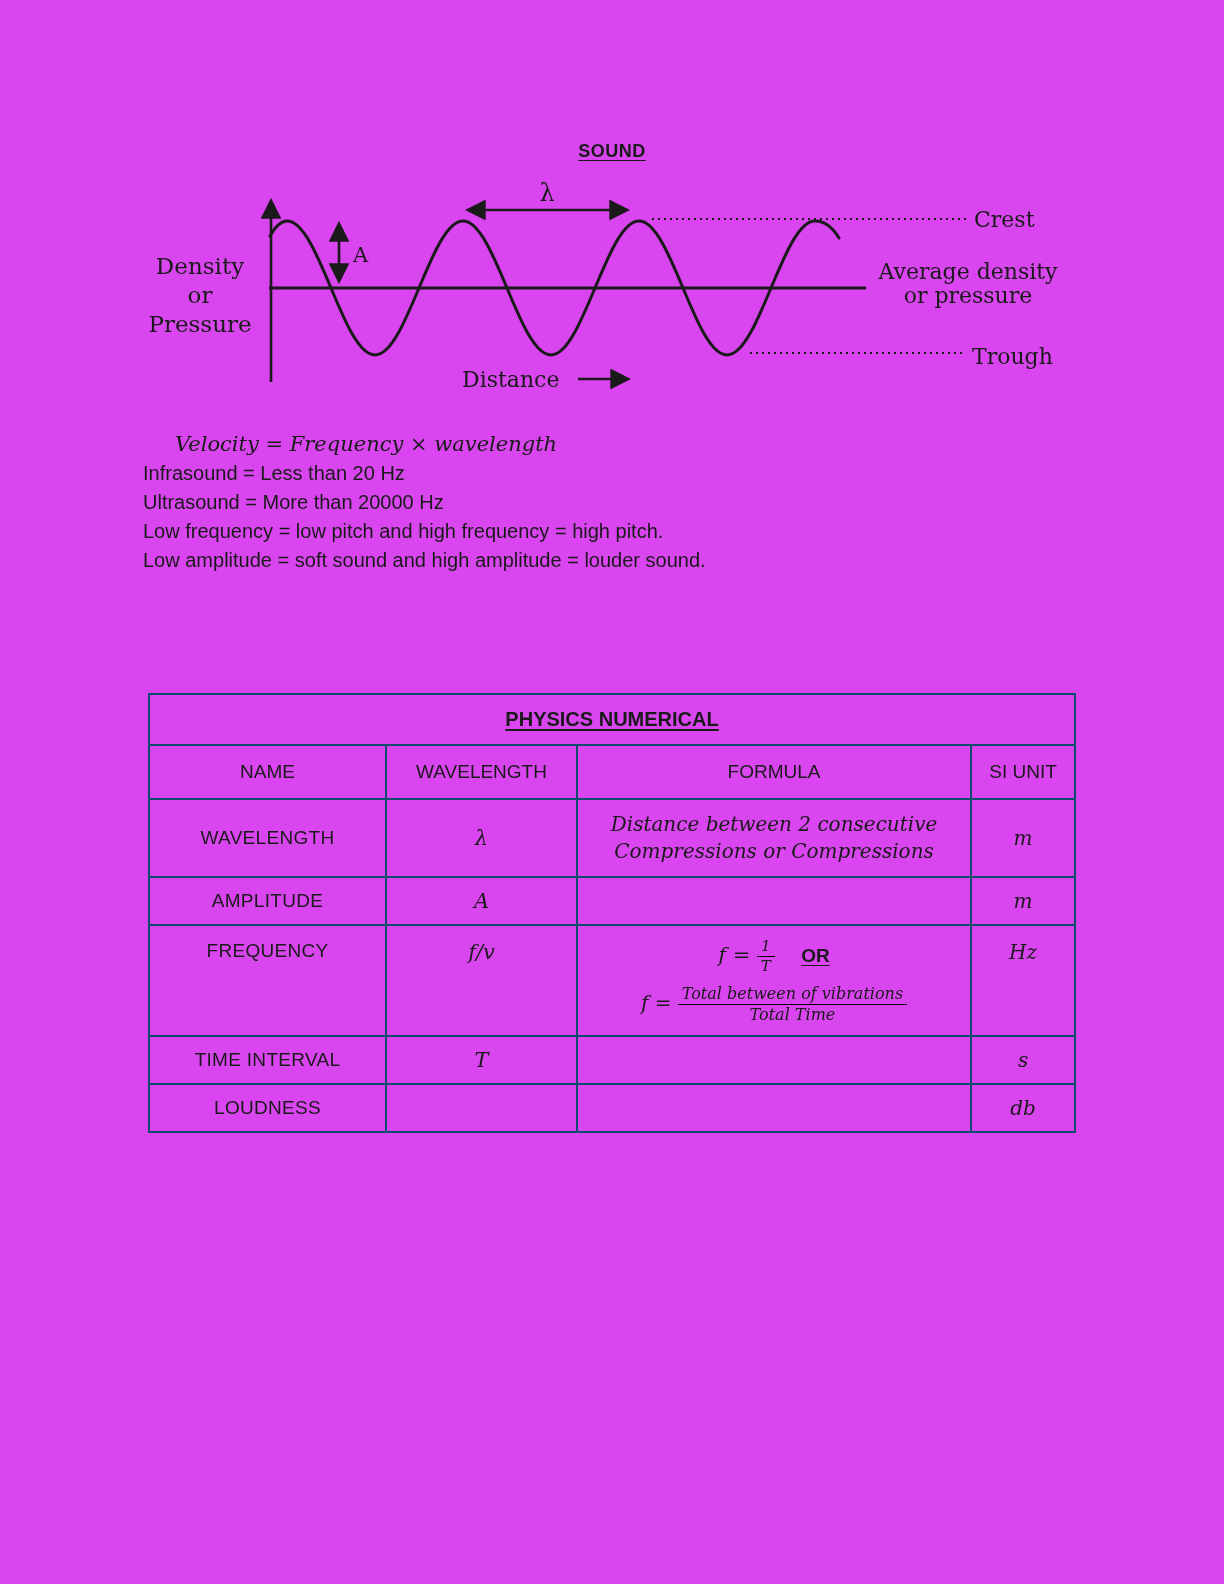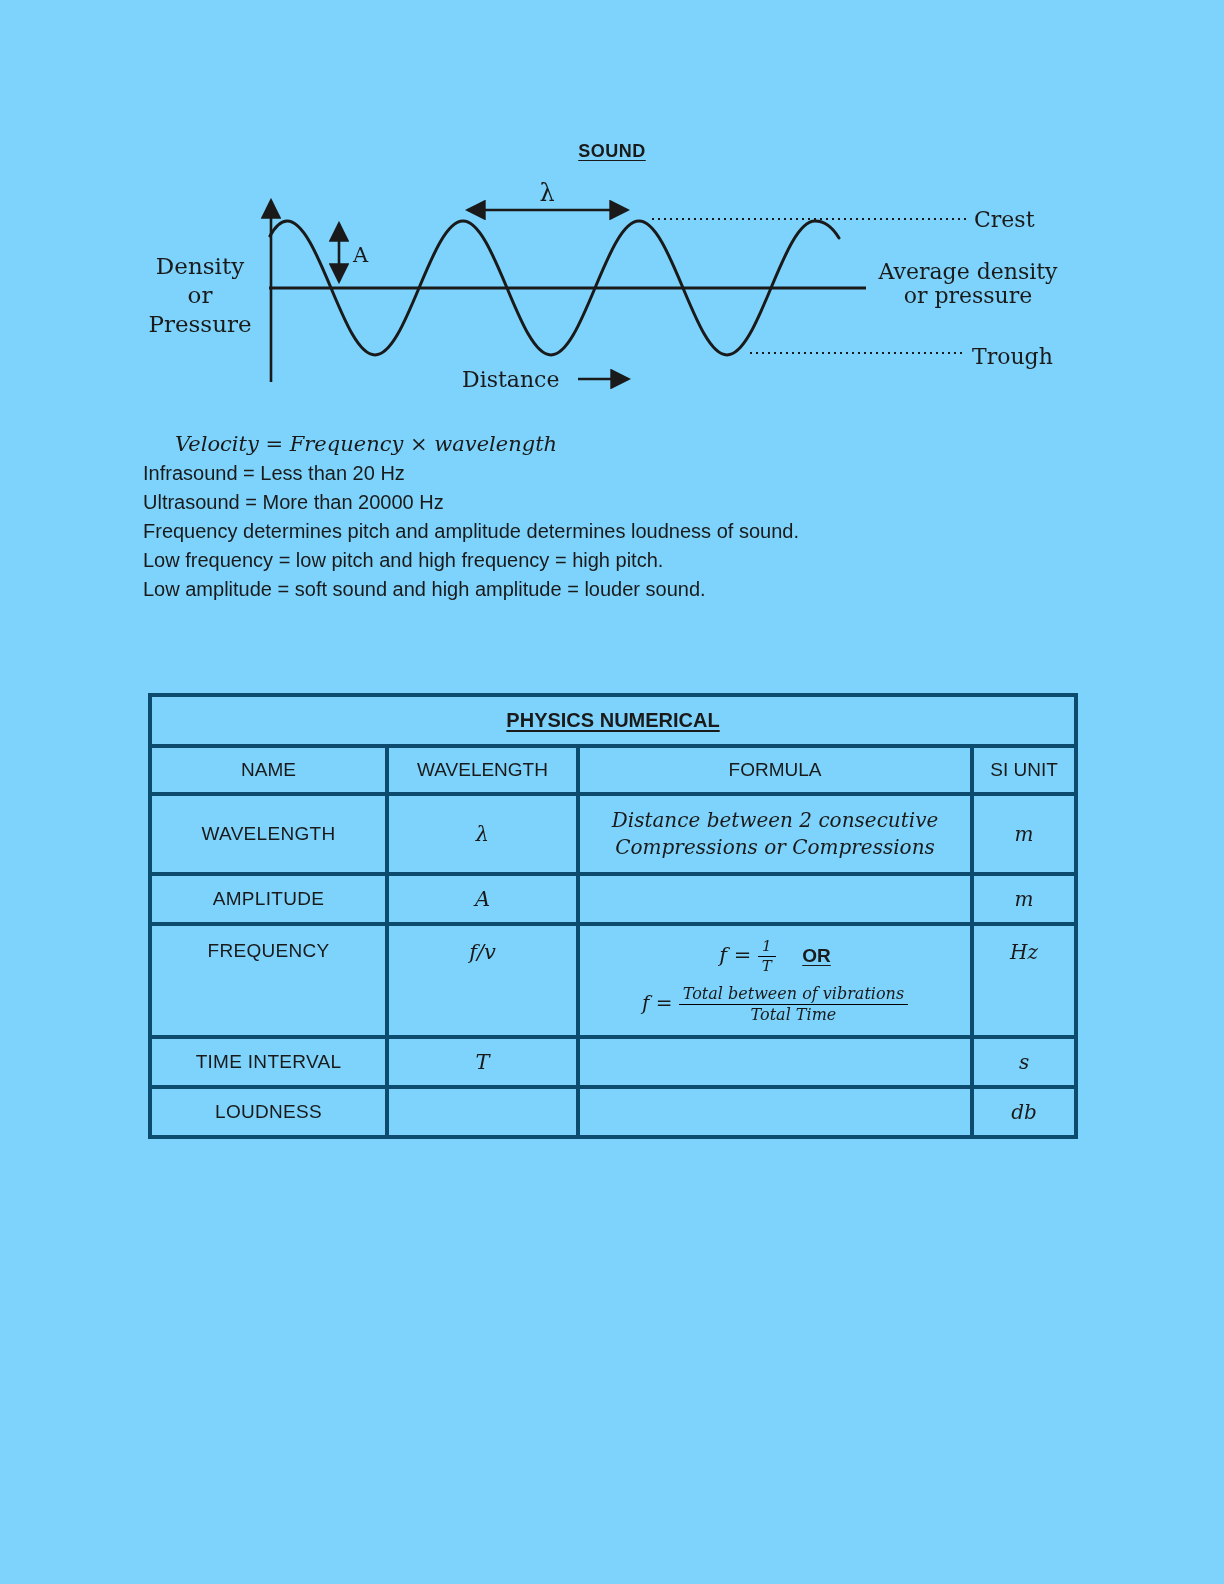--- a/index.html
+++ b/index.html
@@ -1,34 +1,34 @@
 <!DOCTYPE html>
 <html><head>
 <meta charset="utf-8">
 <style>
   html,body{margin:0;padding:0;background:#ffffff;}
-  #page{position:relative;width:1224px;height:1584px;background:#7dd3fc;color:#1a1a1a;
+  #page{position:relative;width:1224px;height:1584px;background:#d946ef;color:#1a1a1a;
         font-family:"Liberation Sans",sans-serif;overflow:hidden;}
 
   .doc-title{position:absolute;top:141px;left:0;width:1224px;text-align:center;
              font-family:"Liberation Sans",sans-serif;font-weight:bold;font-size:18px;
              letter-spacing:.5px;}
   .doc-title span{text-decoration:underline;text-underline-offset:3px;}
 
   svg text{fill:#1a1a1a;}
   .serif-label{font-family:"DejaVu Serif",serif;font-size:23px;}
   .serif-small{font-family:"DejaVu Serif",serif;font-size:21px;}
 
   .notes{position:absolute;left:143px;top:430px;line-height:29px;font-size:20px;}
   .notes .math-line{font-family:"DejaVu Serif",serif;font-style:italic;font-size:21px;margin-left:32px;}
   .notes .plain-line{font-family:"Liberation Sans",sans-serif;font-size:20px;}
 
   table.phys{position:absolute;left:148px;top:693px;width:926px;border-collapse:collapse;
              table-layout:fixed;}
-  table.phys td{border:4px solid #0c4a6e;text-align:center;vertical-align:middle;
+  table.phys td{border:2px solid #0c4a6e;text-align:center;vertical-align:middle;
                 padding:11px 4px;overflow:hidden;}
   .t-title{font-weight:bold;font-size:20px;}
   .t-title span{text-decoration:underline;text-underline-offset:3px;}
   .t-head{font-size:19px;}
   .t-name{font-size:19px;letter-spacing:.3px;}
   .it-serif{font-family:"DejaVu Serif",serif;font-style:italic;font-size:20px;}
   .denote{font-family:"DejaVu Serif",serif;font-style:italic;font-size:21px;}
   .formula-2line{font-family:"DejaVu Serif",serif;font-style:italic;font-size:20px;line-height:27px;}
   .v-top{vertical-align:top !important;padding-top:14px !important;}
 
@@ -93,39 +93,38 @@
     <text class="serif-label" x="974" y="227" style="font-size:22px">Crest</text>
     <text class="serif-label" x="968" y="279" text-anchor="middle" style="font-size:22px">Average density</text>
     <text class="serif-label" x="968" y="303" text-anchor="middle" style="font-size:22px">or pressure</text>
     <text class="serif-label" x="972" y="364" style="font-size:22px">Trough</text>
   </svg>
 
   <div class="notes">
     <div class="math-line">Velocity = Frequency × wavelength</div>
     <div class="plain-line">Infrasound = Less than 20 Hz</div>
     <div class="plain-line">Ultrasound = More than 20000 Hz</div>
-    <div class="plain-line">Frequency determines pitch and amplitude determines loudness of sound.</div>
     <div class="plain-line">Low frequency = low pitch and high frequency = high pitch.</div>
     <div class="plain-line">Low amplitude = soft sound and high amplitude = louder sound.</div>
   </div>
 
   <table class="phys">
     <colgroup>
       <col style="width:237px">
         <col style="width:191px">
         <col style="width:394px">
         <col style="width:104px">
     </colgroup>
     <tbody>
         <tr style="height:51px">
       <td colspan="4" class="t-title">
         <span>PHYSICS NUMERICAL</span>
       </td>
     </tr>
-    <tr style="height:47px">
+    <tr style="height:54px">
       <td class="t-head">NAME</td>
       <td class="t-head">WAVELENGTH</td>
       <td class="t-head">FORMULA</td>
       <td class="t-head">SI UNIT</td>
     </tr>
 
     <tr style="height:76px">
       <td class="t-name">WAVELENGTH</td>
       <td class="denote">λ</td>
       <td class="formula-2line">

